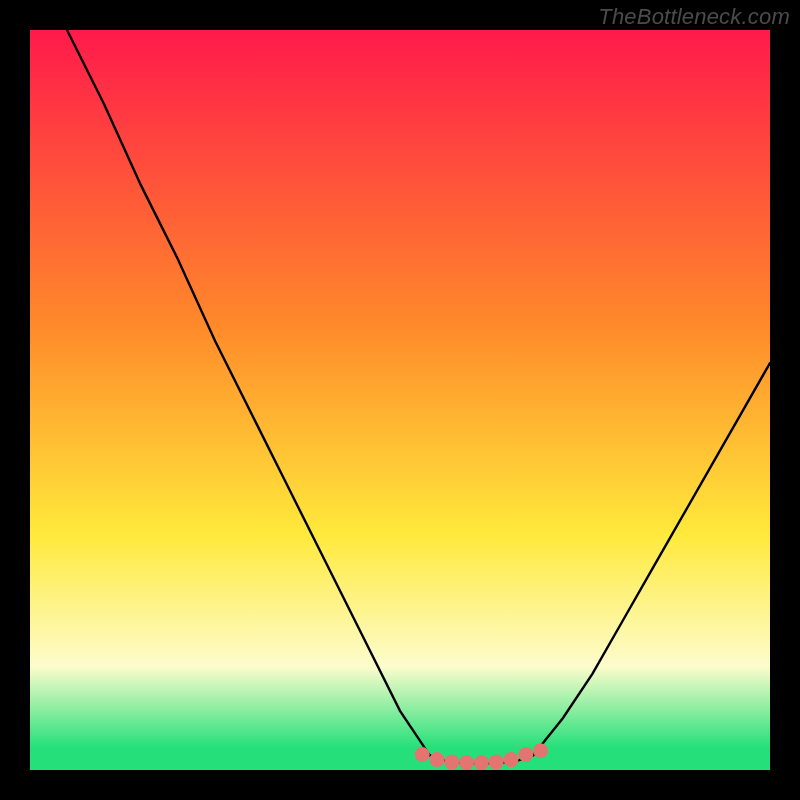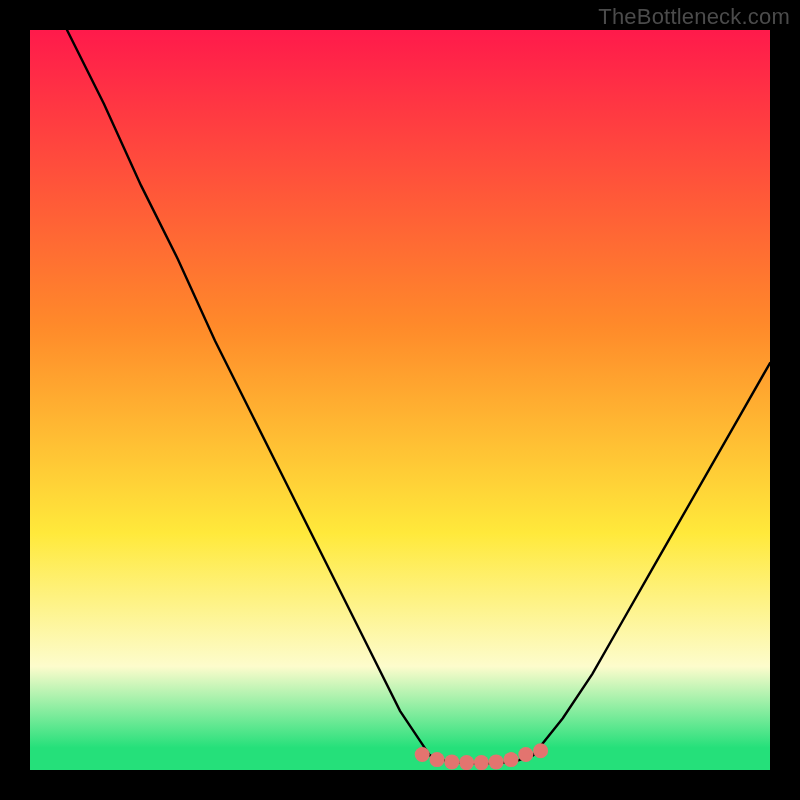--- a/index.html
+++ b/index.html
@@ -9,20 +9,21 @@
     height: 800px;
     background: #000;
     overflow: hidden;
     font-family: Arial, Helvetica, sans-serif;
   }
   .stage {
     position: relative;
     width: 800px;
     height: 800px;
     background: #000;
+    font-style: italic;
   }
   .plot {
     position: absolute;
     left: 30px;
     top: 30px;
     width: 740px;
     height: 740px;
     overflow: hidden;
   }
   .gradient {

